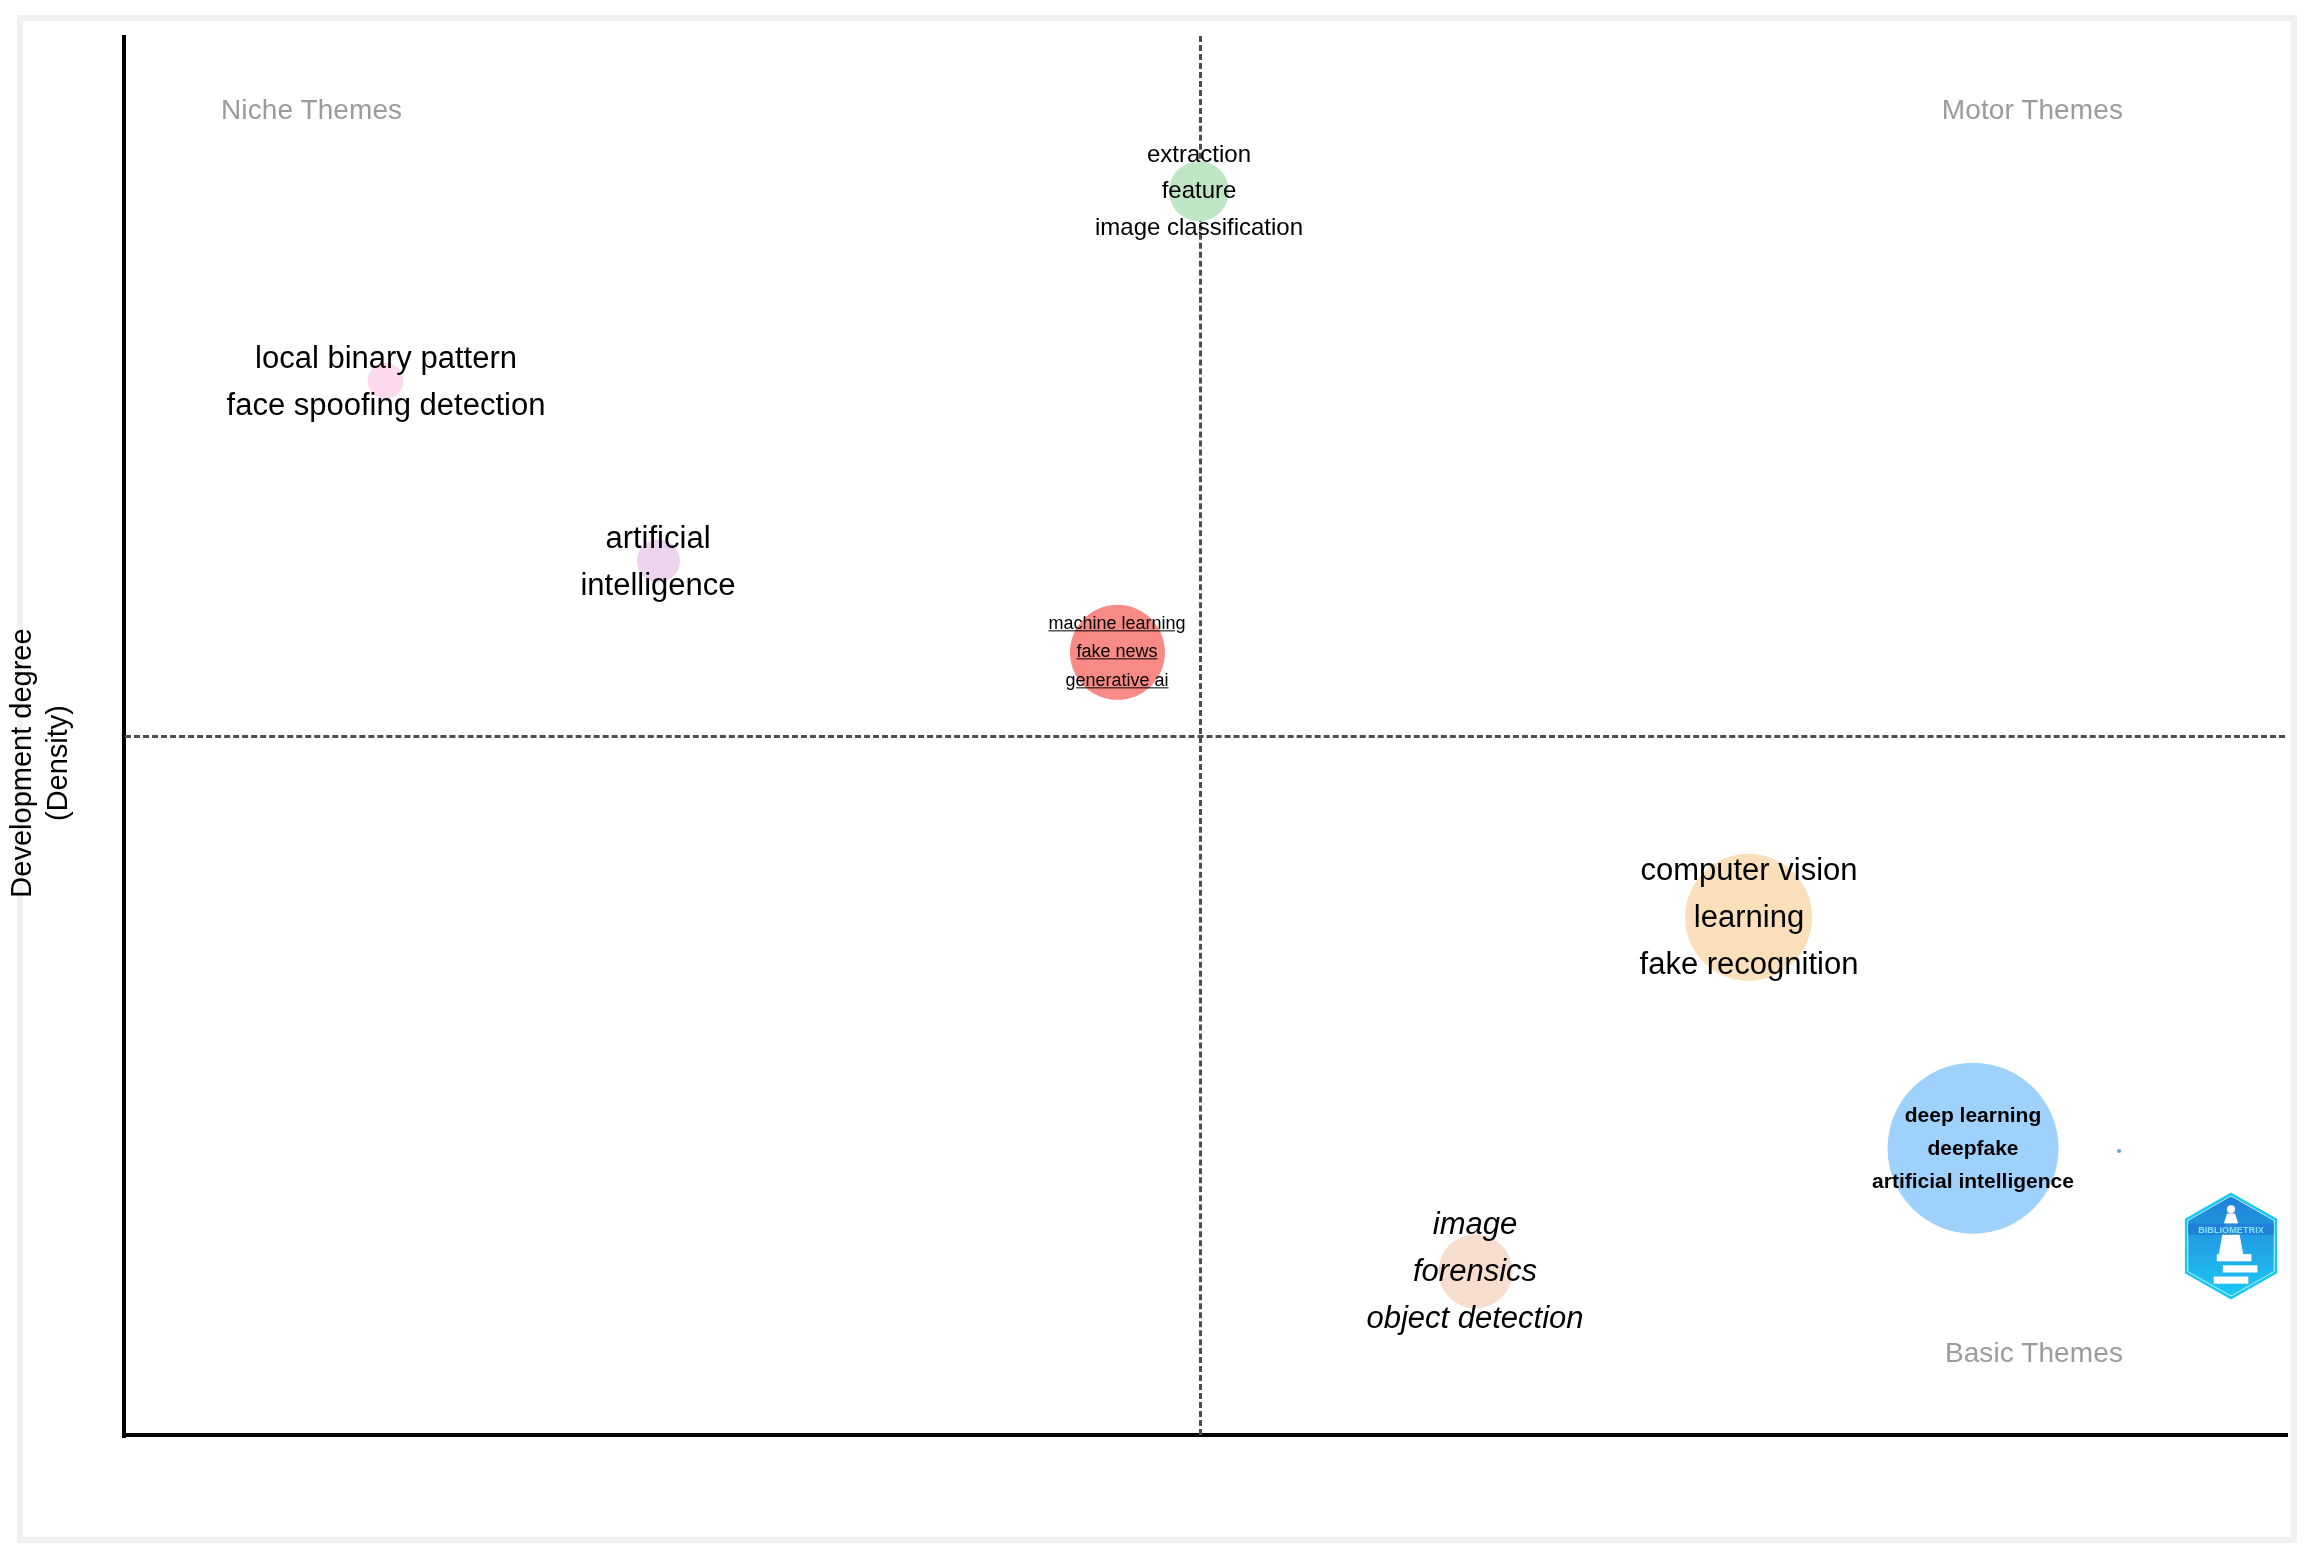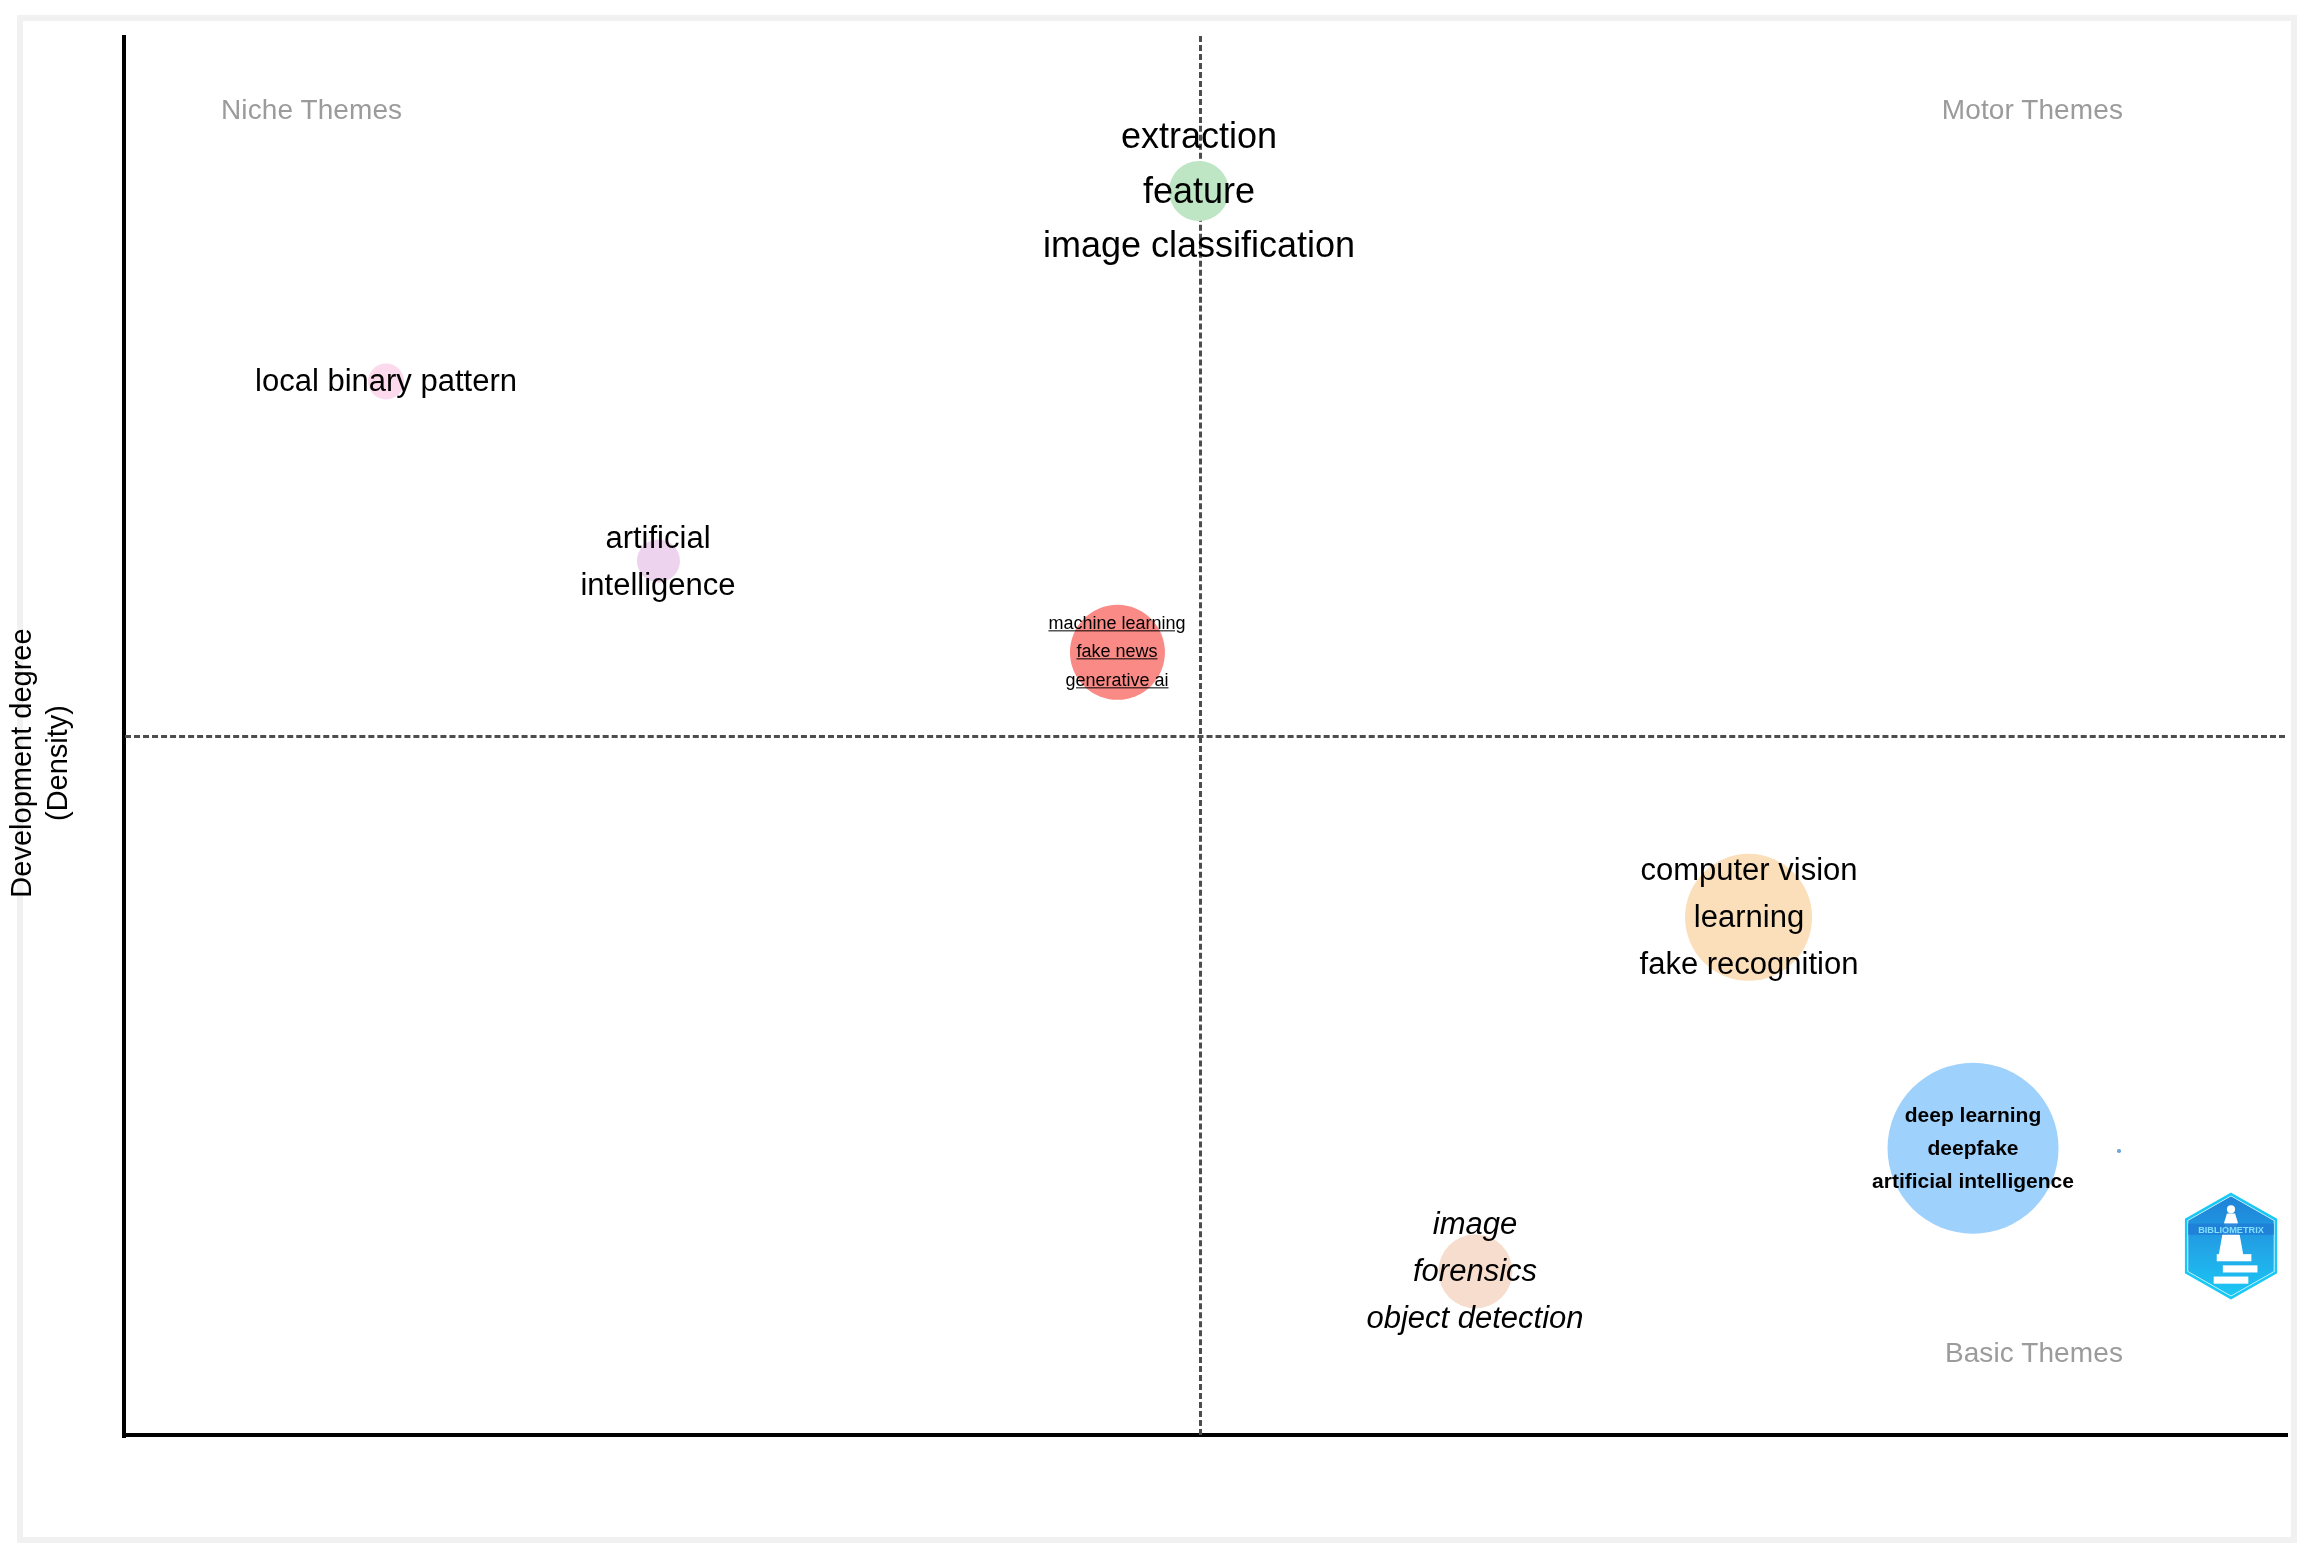--- a/index.html
+++ b/index.html
@@ -165,30 +165,31 @@
 
 
   <div id="ylab-wrap">
     <div id="ylab">Development degree
 (Density)</div>
   </div>
 
   <div id="clusters">
       <div class="cluster" style="left: 1199px; top: 191px;">
         <div class="bubble" style="width: 60px; height: 60px; background: rgb(191, 230, 196);"></div>
-        <div class="labels" style="font-size: 36px; font-weight: 400; line-height: 1.52;">
+        <div class="labels" style="font-size: 24px; font-weight: 400; line-height: 1.52;">
           <div>extraction</div>
           <div>feature</div>
           <div>image classification</div>
         </div>
       </div>
       <div class="cluster" style="left: 386px; top: 381px;">
         <div class="bubble" style="width: 36px; height: 36px; background: rgb(252, 217, 236);"></div>
         <div class="labels" style="font-size: 31px; font-weight: 400; line-height: 1.52;">
           <div>local binary pattern</div>
+          <div>face spoofing detection</div>
         </div>
       </div>
       <div class="cluster" style="left: 658px; top: 561px;">
         <div class="bubble" style="width: 43px; height: 43px; background: rgb(238, 211, 238);"></div>
         <div class="labels" style="font-size: 31px; font-weight: 400; line-height: 1.52;">
           <div>artificial</div>
           <div>intelligence</div>
         </div>
       </div>
       <div class="cluster" style="left: 1117px; top: 652px; text-decoration: underline;">

